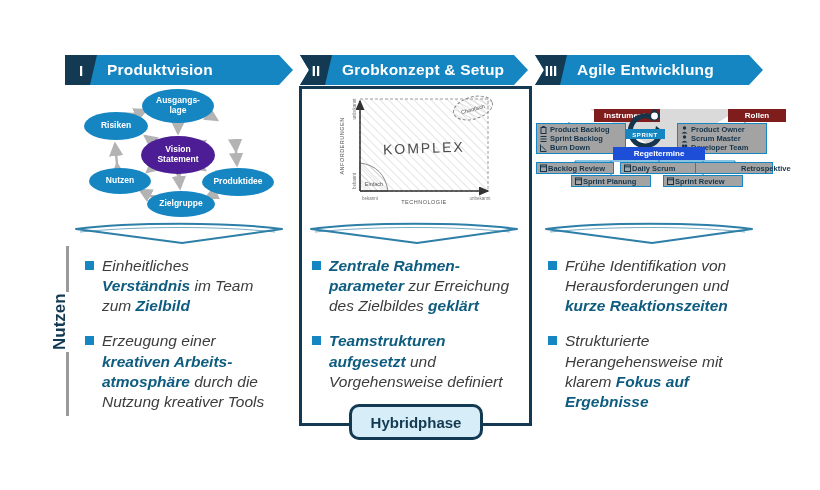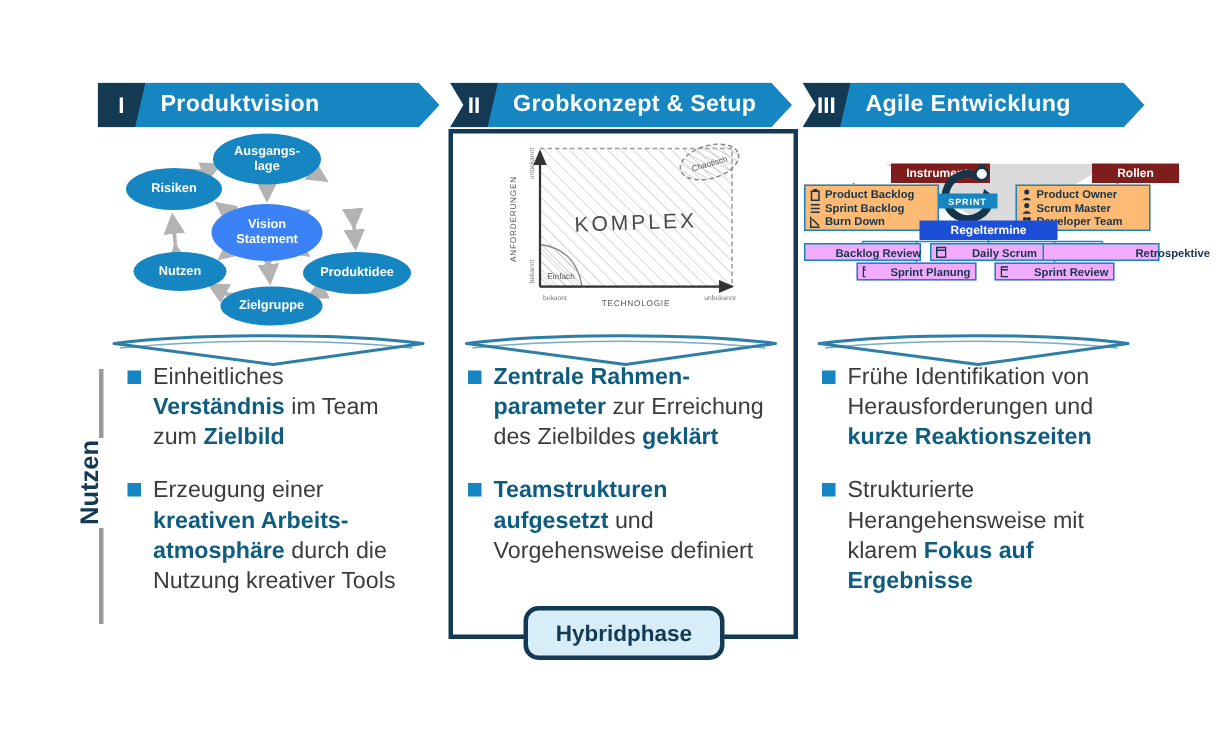--- a/index.html
+++ b/index.html
@@ -23,67 +23,67 @@
   .hybrid{position:absolute;left:349px;top:404px;width:128px;height:30px;background:#D7EDF8;
           border:3px solid #133A52;border-radius:10px;display:flex;align-items:center;justify-content:center;
           font-weight:bold;font-size:15px;color:#133A52;}
 
   
   .mindmap{position:absolute;left:65px;top:88px;width:228px;height:132px;}
   .mindmap svg{position:absolute;left:0;top:0;}
   .mm-node{position:absolute;background:#1586C2;color:#fff;border-radius:50%;
            display:flex;align-items:center;justify-content:center;text-align:center;
            font-weight:bold;font-size:8.5px;line-height:1.15;white-space:pre-line;}
-  .mm-center{background:#3b82f6;}
+  .mm-center{background:#4c1d95;}
   .nA{left:77px;top:1px;width:72px;height:34px;}
   .nK{left:132px;top:24px;width:74px;height:36px;}
   .nP{left:137px;top:80px;width:72px;height:28px;}
   .nZ{left:82px;top:103px;width:68px;height:26px;}
   .nN{left:24px;top:80px;width:62px;height:26px;}
   .nR{left:19px;top:24px;width:64px;height:28px;}
   .nC{left:76px;top:48px;width:74px;height:38px;}
 
   
   .matrix{position:absolute;left:330px;top:93px;width:168px;height:118px;}
 
   
   .scrum{position:absolute;left:535px;top:95px;width:240px;height:95px;font-weight:bold;color:#16344A;}
   .funnel{position:absolute;left:55px;top:14px;width:150px;height:40px;background:#DADADA;
           clip-path:polygon(0 0,100% 0,56% 100%,44% 100%);}
   .sc-header{position:absolute;background:#7f1d1d;color:#fff;font-size:8px;height:13px;
              display:flex;align-items:center;justify-content:center;margin-left:29px;}
   .h-inst{left:30px;top:14px;width:66px;}
   .h-roll{left:164px;top:14px;width:58px;}
-  .sc-panel{position:absolute;background:#fdba74;border:1px solid #1586C2;width:82px;height:27px;
+  .sc-panel{position:absolute;background:#a3a3a3;border:1px solid #1586C2;width:82px;height:27px;
             padding:1px 3px;display:flex;flex-direction:column;justify-content:space-around;font-size:7.5px;}
   .p-left{left:1px;top:28px;} .p-right{left:142px;top:28px;}
   .sc-row{display:flex;align-items:center;gap:3px;white-space:nowrap;}
   .sc-row svg{flex-shrink:0;}
   .regel{position:absolute;left:78px;top:52px;width:92px;height:13px;background:#1d4ed8;color:#fff;
          font-size:8px;display:flex;align-items:center;justify-content:center;}
-  .sc-meet{position:absolute;height:12px;background:#f0abfc;border:1px solid #1586C2;font-size:7.5px;
-           display:flex;align-items:center;gap:17px;padding:0 3px;box-sizing:border-box;white-space:nowrap;}
+  .sc-meet{position:absolute;height:12px;background:#a3a3a3;border:1px solid #1586C2;font-size:7.5px;
+           display:flex;align-items:center;gap:1px;padding:0 3px;box-sizing:border-box;white-space:nowrap;}
   .m1{left:1px;top:67px;width:78px;} .m2{left:85px;top:67px;width:78px;} .m3{left:160px;top:67px;width:78px;padding-left:44px;}
   .m4{left:36px;top:80px;width:80px;} .m5{left:128px;top:80px;width:80px;}
   .sprint-ic{position:absolute;left:85px;top:13px;}
   .sc-lines{position:absolute;left:0;top:0;}
 
   
   .brace{position:absolute;top:220px;}
   .br1{left:70px;} .br2{left:305px;} .br3{left:540px;}
 
   
   .rail{position:absolute;left:66px;width:3px;background:#9A9A9A;}
   .rail.r1{top:246px;height:46px;} .rail.r2{top:352px;height:64px;}
   .side-label{position:absolute;left:48px;top:290px;height:64px;width:24px;
               writing-mode:vertical-rl;transform:rotate(180deg);display:flex;align-items:center;justify-content:center;
               font-weight:bold;font-size:17px;color:#133A52;}
 
   
-  .bullets{position:absolute;top:242px;margin:0;padding:0;list-style:none;display:flex;flex-direction:column;gap:15px;}
+  .bullets{position:absolute;top:256px;margin:0;padding:0;list-style:none;display:flex;flex-direction:column;gap:15px;font-style:italic;}
   .u1{left:85px;width:192px;} .u2{left:312px;width:201px;} .u3{left:548px;width:216px;}
   .bullets li{display:flex;gap:8px;font-size:15.5px;color:#3C3C3C;line-height:1.3;}
   .sq{width:9px;height:9px;background:#1586C2;margin-top:5px;flex-shrink:0;}
   .b{font-weight:bold;color:#0E5C80;}
   .matrix text{font-family:"Liberation Sans",sans-serif;}
 </style>
 </head>
 <body>
 
 <div class="slide">

